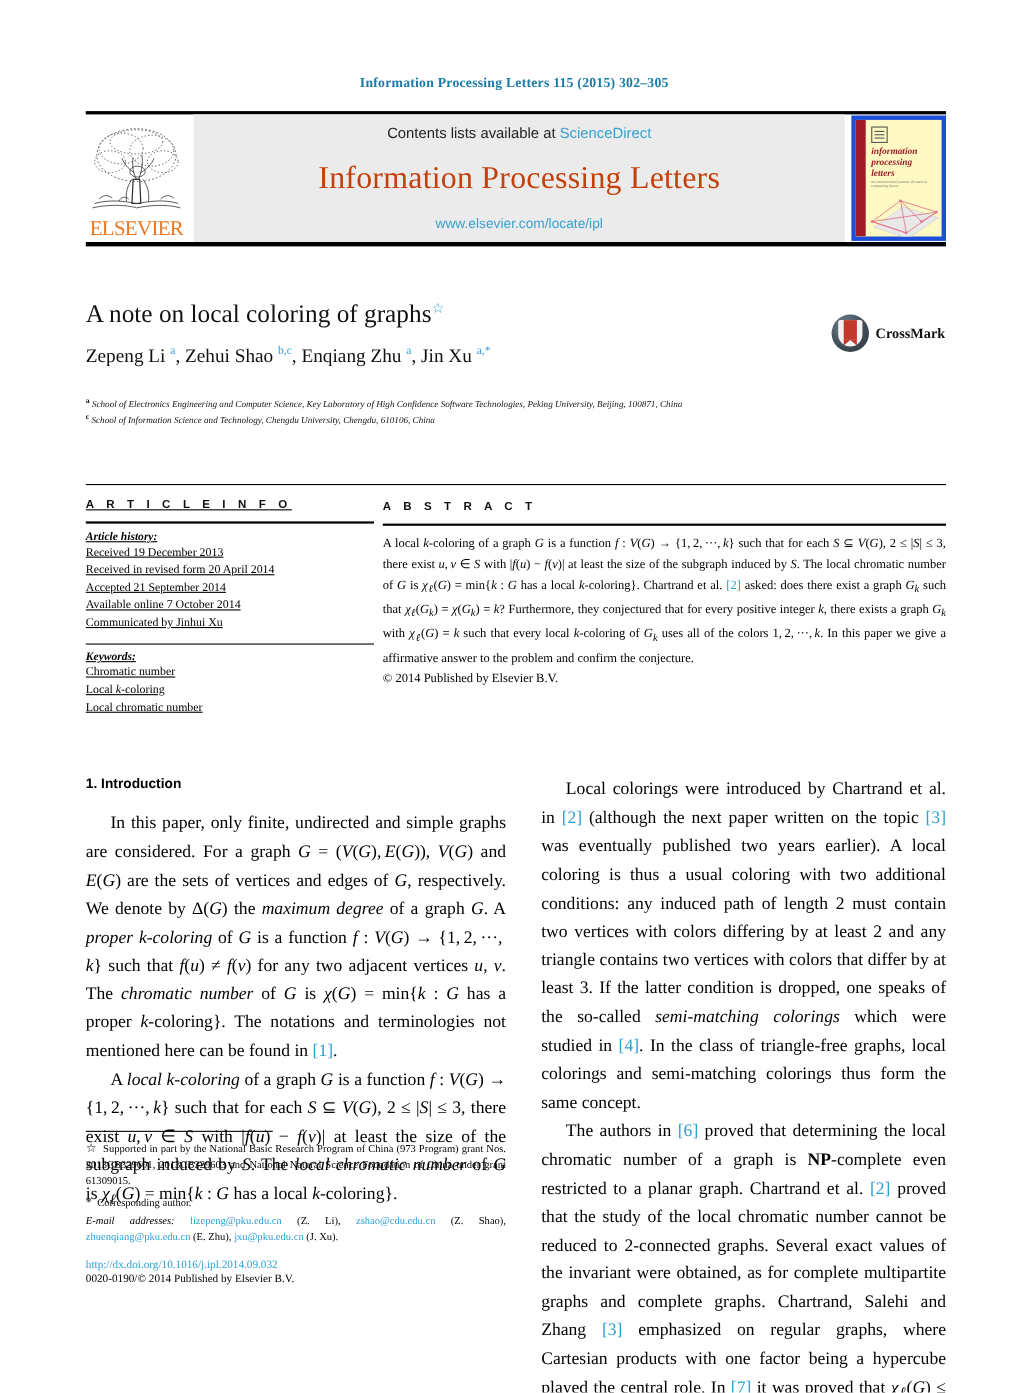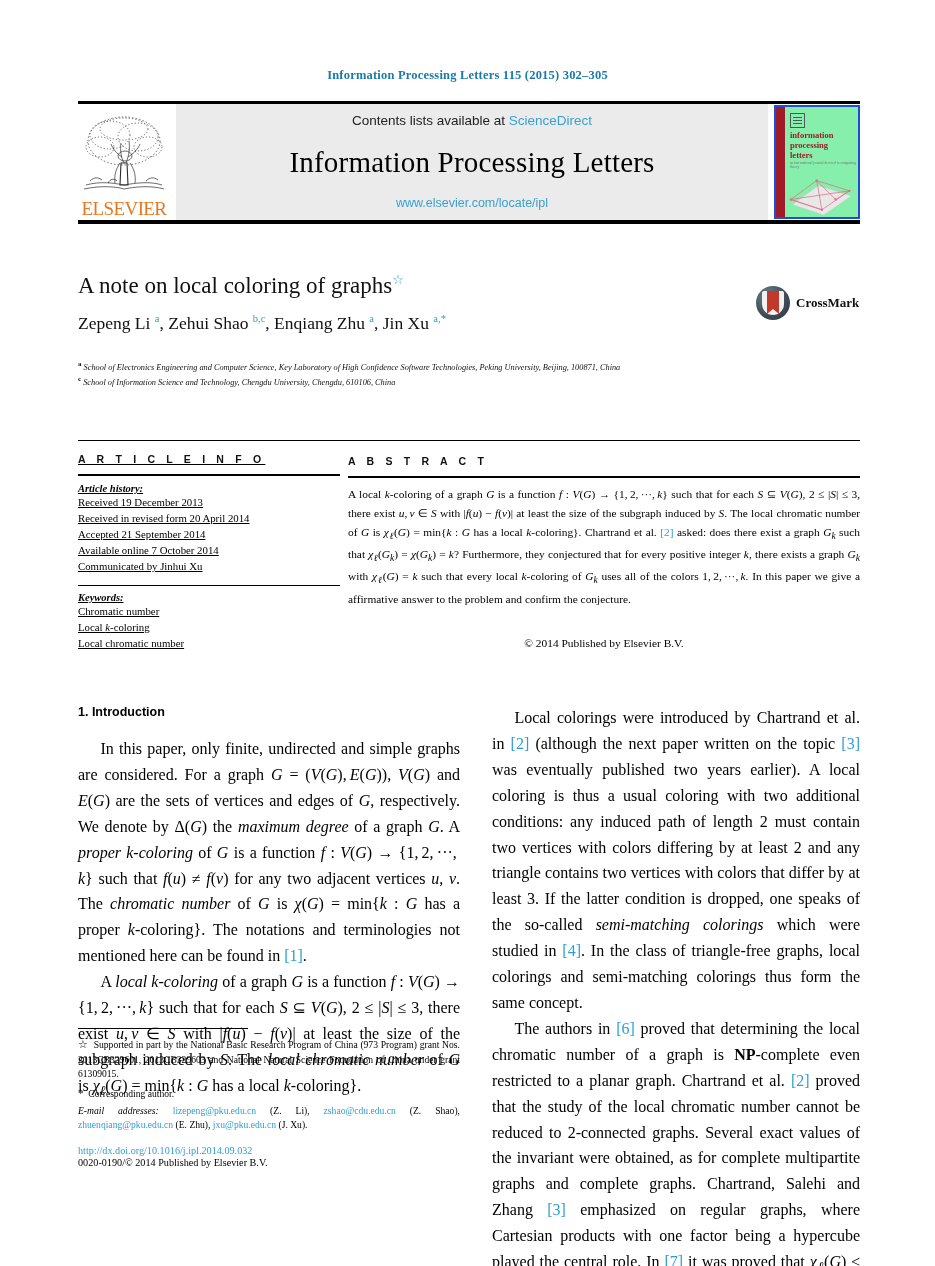--- a/index.html
+++ b/index.html
@@ -40,27 +40,27 @@
     line-height:1; font-weight:normal;
   }
 
   .mast-center {
     flex:1 1 auto; background:#ebebeb; margin:0 6px;
     display:flex; flex-direction:column; align-items:center; justify-content:space-between;
     padding:9px 0 10px 0; box-sizing:border-box;
   }
   .contents-line { font-size:13.5px; color:#222; font-family:"Liberation Sans", sans-serif;}
   .contents-line .sd { color:#3aa0d1;margin-top:32px; }
-  .journal-title { font-size:29px; color:#000000; letter-spacing:.2px; font-family:"Liberation Serif", serif;}
+  .journal-title { font-size:29px; color:#c2410c; letter-spacing:.2px; font-family:"Liberation Serif", serif;}
   .journal-url { font-size:12.5px; color:#3aa0d1; font-family:"Liberation Sans", sans-serif;}
 
   .cover {
-    width:86px; flex:0 0 86px; background:#86efac;
-    border:2px solid #1d4ed8; box-sizing:border-box;
-    position:relative; overflow:hidden; margin:1px 0 1px 0;
+    width:86px; flex:0 0 86px; background:#fef9c3;
+    border:4px solid #1d4ed8; box-sizing:border-box;
+    position:relative; overflow:hidden; margin:1px 0 1px 0;font-style:italic;
   }
   .cover-spine { position:absolute; left:0; top:0; width:9px; height:100%; background:#9e1b27; }
   .cover-box { position:absolute; left:14px; top:6px; width:13px; height:13px; border:1px solid #555; }
   .cover-box:after{ content:""; position:absolute; left:2px; top:3px; width:9px; height:1px; background:#555;
                     box-shadow:0 3px 0 #555, 0 6px 0 #555;}
   .cover-t { position:absolute; left:14px; font-size:8.5px; font-weight:bold; color:#9e1b27; font-family:"Liberation Serif", serif;}
   .cover-t1 { top:23px; } .cover-t2 { top:33px; } .cover-t3 { top:43px; }
   .cover-sub { position:absolute; left:14px; top:54px; font-size:3.6px; color:#777; }
 
   
@@ -92,21 +92,21 @@
   .sec-rule-top { position:absolute; left:78px; top:440px; width:782px; height:1px; background:#000; }
   .infocol { position:absolute; left:78px; top:453px; width:262px;text-decoration:underline; }
   .abscol  { position:absolute; left:348px; top:455px; width:512px; }
   .sechead { font-family:"Liberation Sans", sans-serif; font-size:10.5px; font-weight:bold; letter-spacing:4.2px; color:#111; }
   .hr { height:1.6px; background:#000; margin:9px 0 7px 0; }
   .hr-thin { height:1.2px; background:#000; margin:10px 0 6px 0; }
   .ih { font-style:italic; font-weight:bold; font-size:10.5px; }
   .iline { font-size:10.8px; line-height:1.5; }
   .kw { font-size:10.8px; line-height:1.5; }
   .abs-text { font-size:11.4px; line-height:1.68; text-align:justify; }
-  .abs-copy { font-size:11.4px; text-align:center; margin-top:28px; }
+  .abs-copy { font-size:11.4px; text-align:left; margin-top:2px; }
   .ref { color:#2e9fd4; }
   .colL { position:absolute; left:78px; top:705px; width:382px; }
   .colR { position:absolute; left:492px; top:705px; width:368px; }
   .h2 { font-family:"Liberation Sans", sans-serif; font-size:12.5px; font-weight:bold; margin:0 0 17px 0; }
   p.para { font-size:16px; line-height:1.62; text-align:justify; margin:0; text-indent:1.4em; }
   p.para + p.para { margin-top:0; }
 
   
   .footrule { position:absolute; left:78px; top:1028px; width:170px; height:1px; background:#000; }
   .footnotes { position:absolute; left:78px; top:1036px; width:382px; }

